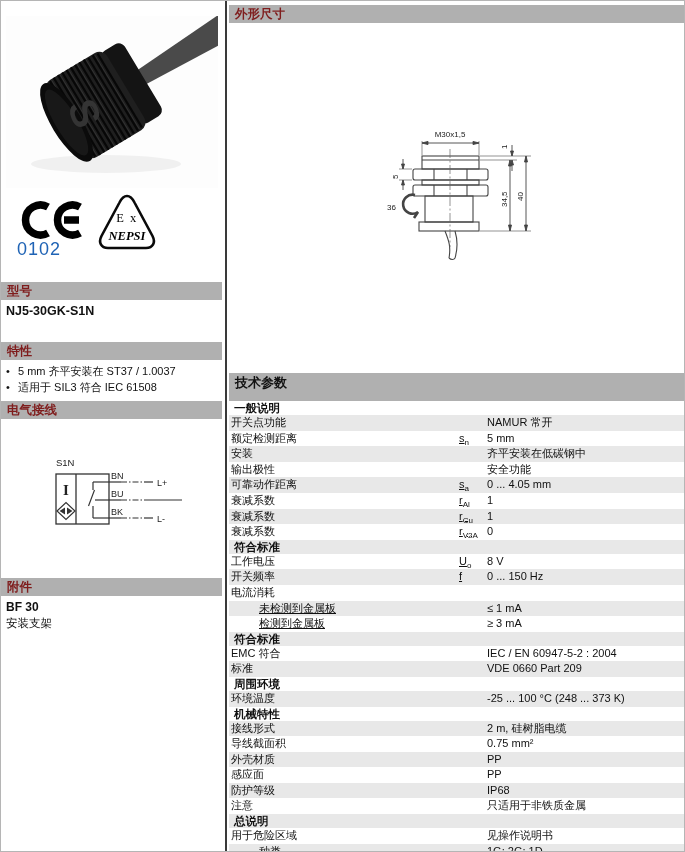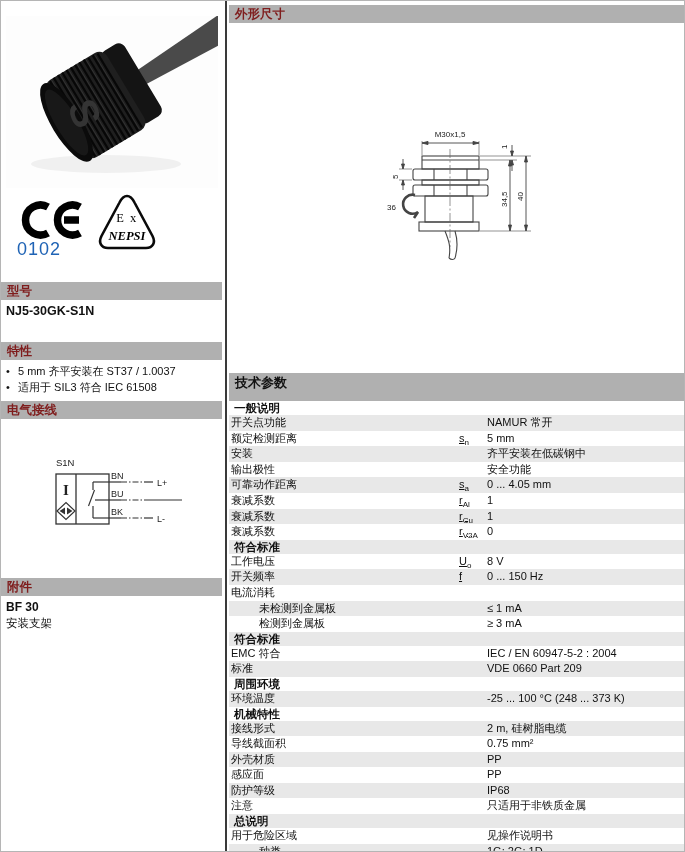--- a/index.html
+++ b/index.html
@@ -24,21 +24,21 @@
   .acc-desc{position:absolute;left:5px;top:615px;font-size:11.5px;}
   .ce-number{position:absolute;left:16px;top:238px;font-size:18px;color:#1f63b5;letter-spacing:1px;}
   
   #tech{position:absolute;left:228px;top:372px;width:457px;}
   #tech .tbar{height:28px;line-height:20px;background:#b0b0b0;font-weight:bold;font-size:13px;padding-left:6px;box-sizing:border-box;}
   .trow{position:relative;height:15.6px;line-height:15.6px;font-size:11px;white-space:nowrap;}
   .trow.section{height:14px;line-height:14px;font-weight:bold;font-size:11.5px;}
   .trow.shade{background:#e8e8e8;}
   .tlabel{display:inline-block;padding-left:2px;}
   .trow.section .tlabel{padding-left:5px;}
-  .tlabel.indent{padding-left:30px;}
+  .tlabel.indent{padding-left:30px;text-decoration:underline;}
   .tsym{position:absolute;left:230px;top:0;text-decoration:underline;}
   .tsym sub{font-size:8px;line-height:0;}
   .tval{position:absolute;left:258px;top:0;}
   svg text{font-family:"Liberation Sans","DejaVu Sans",sans-serif;}
   .serif{font-family:"Liberation Serif","DejaVu Serif",serif;}
 </style>
 </head>
 <body>
 
 <div id="page">

